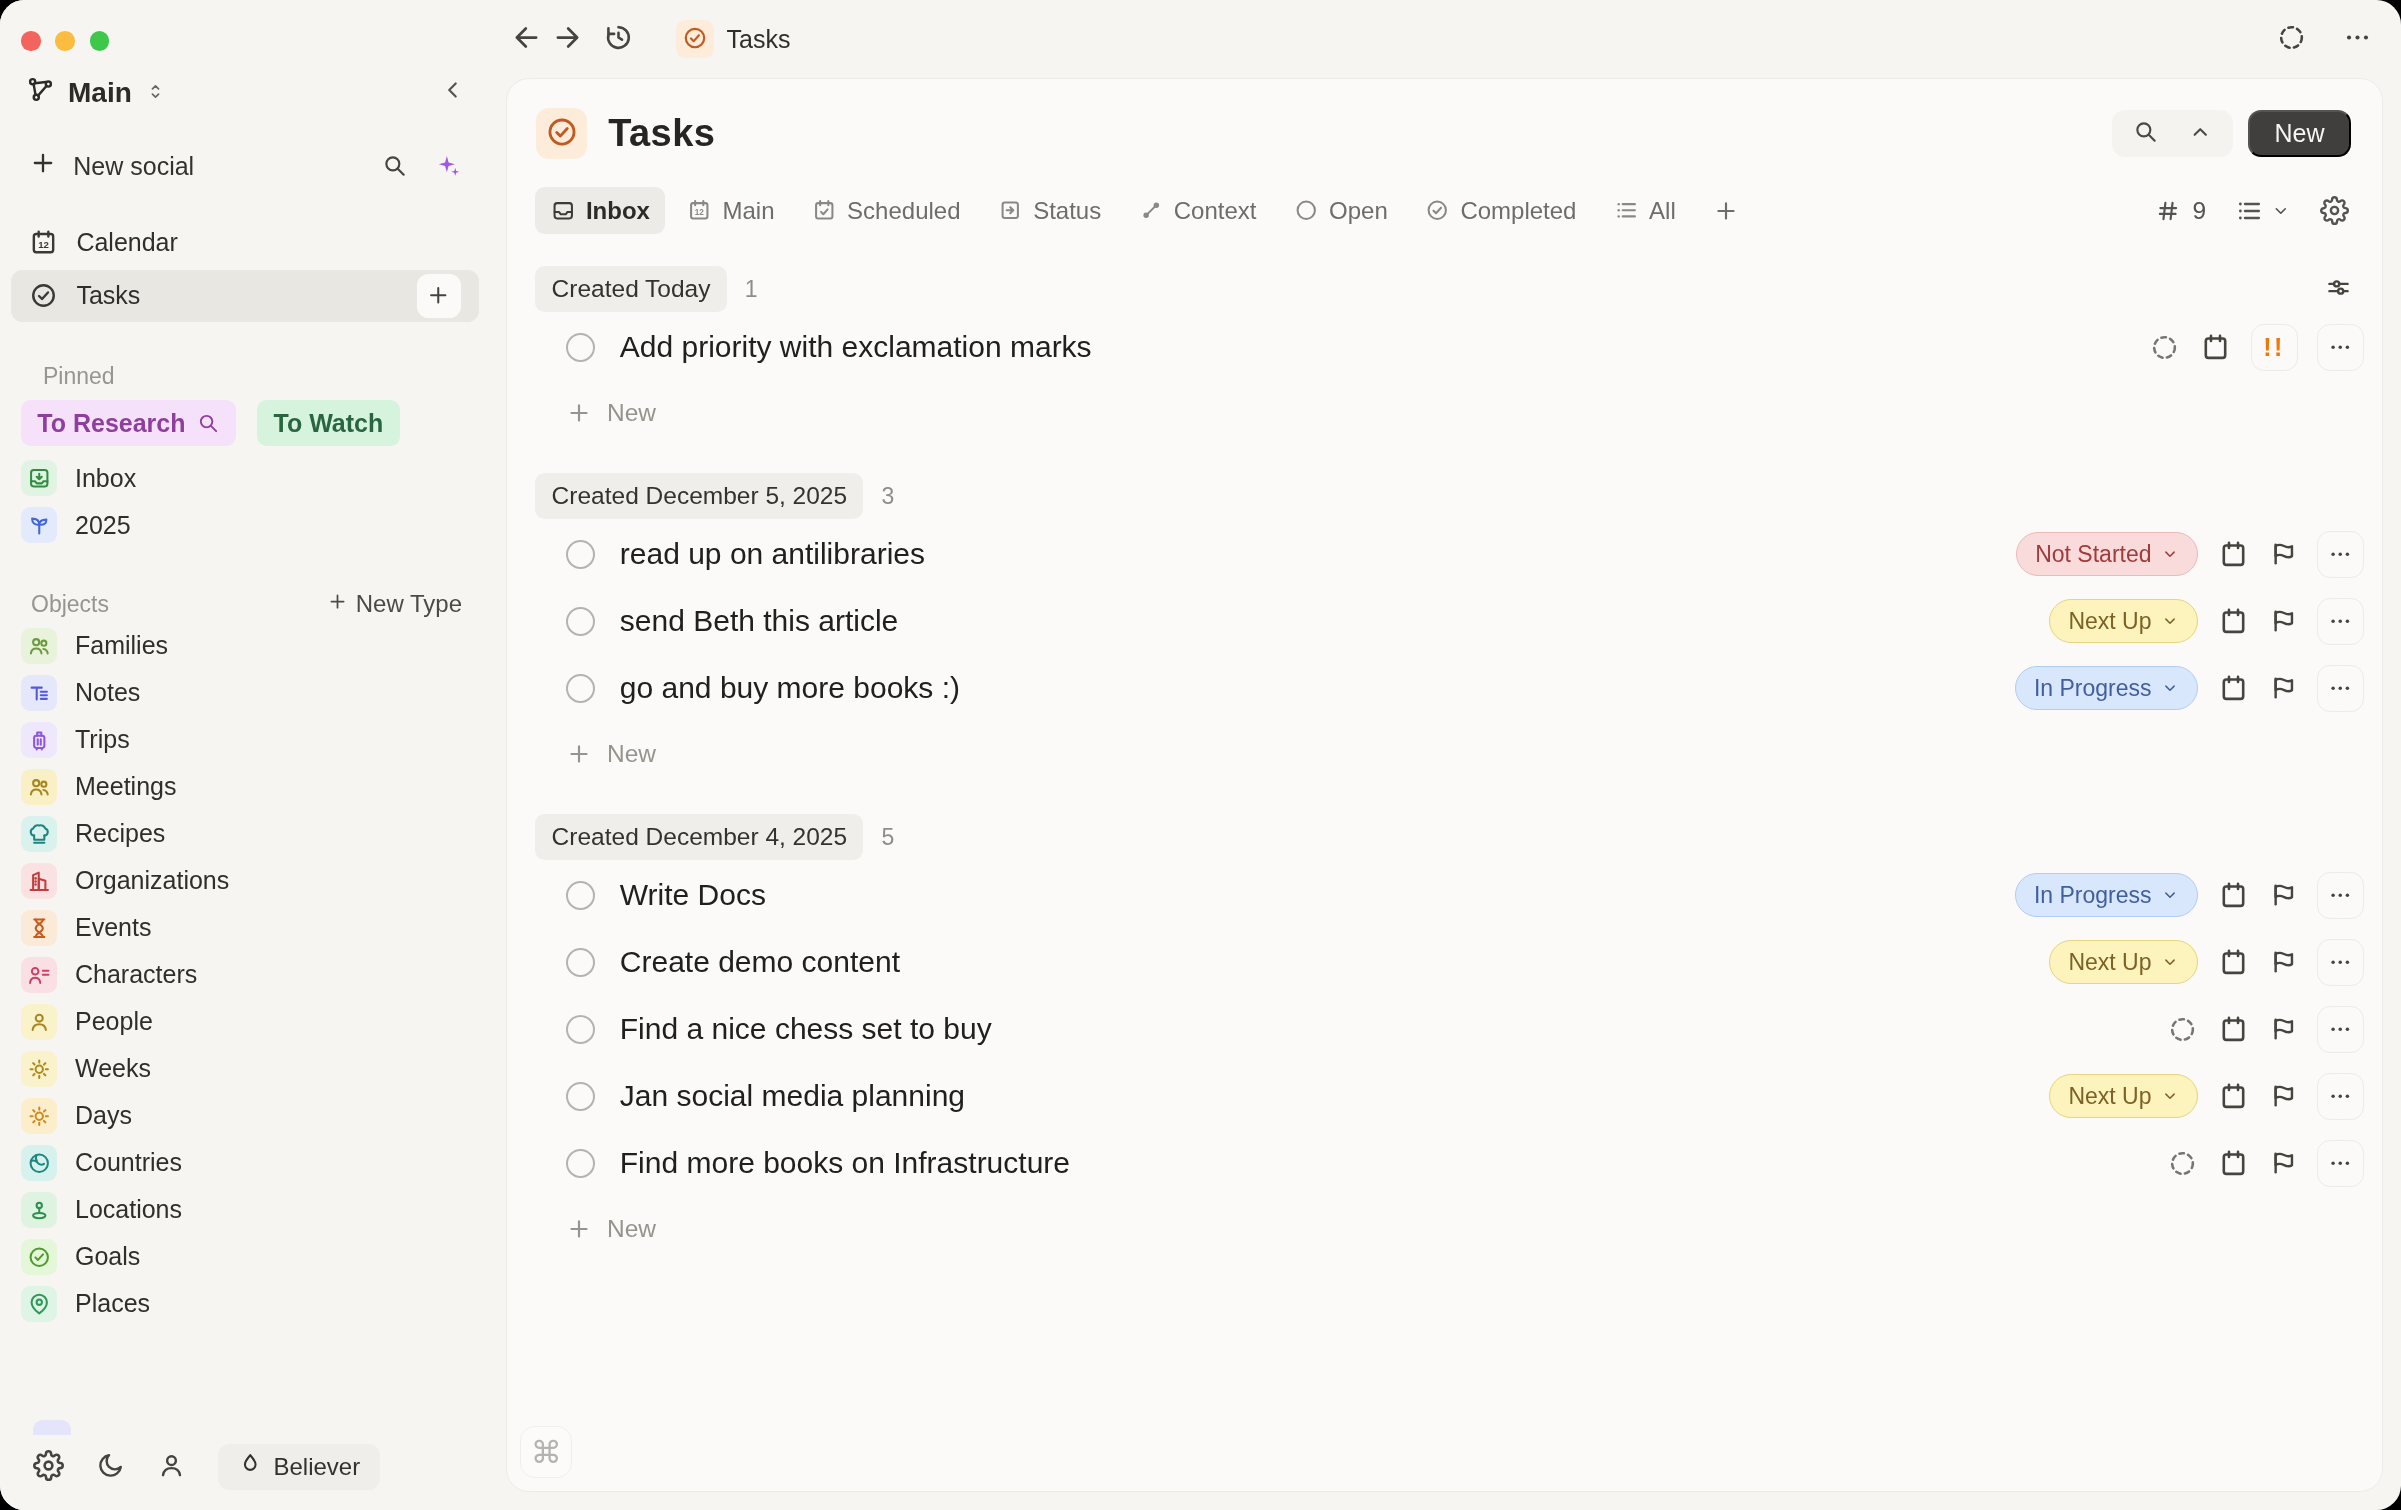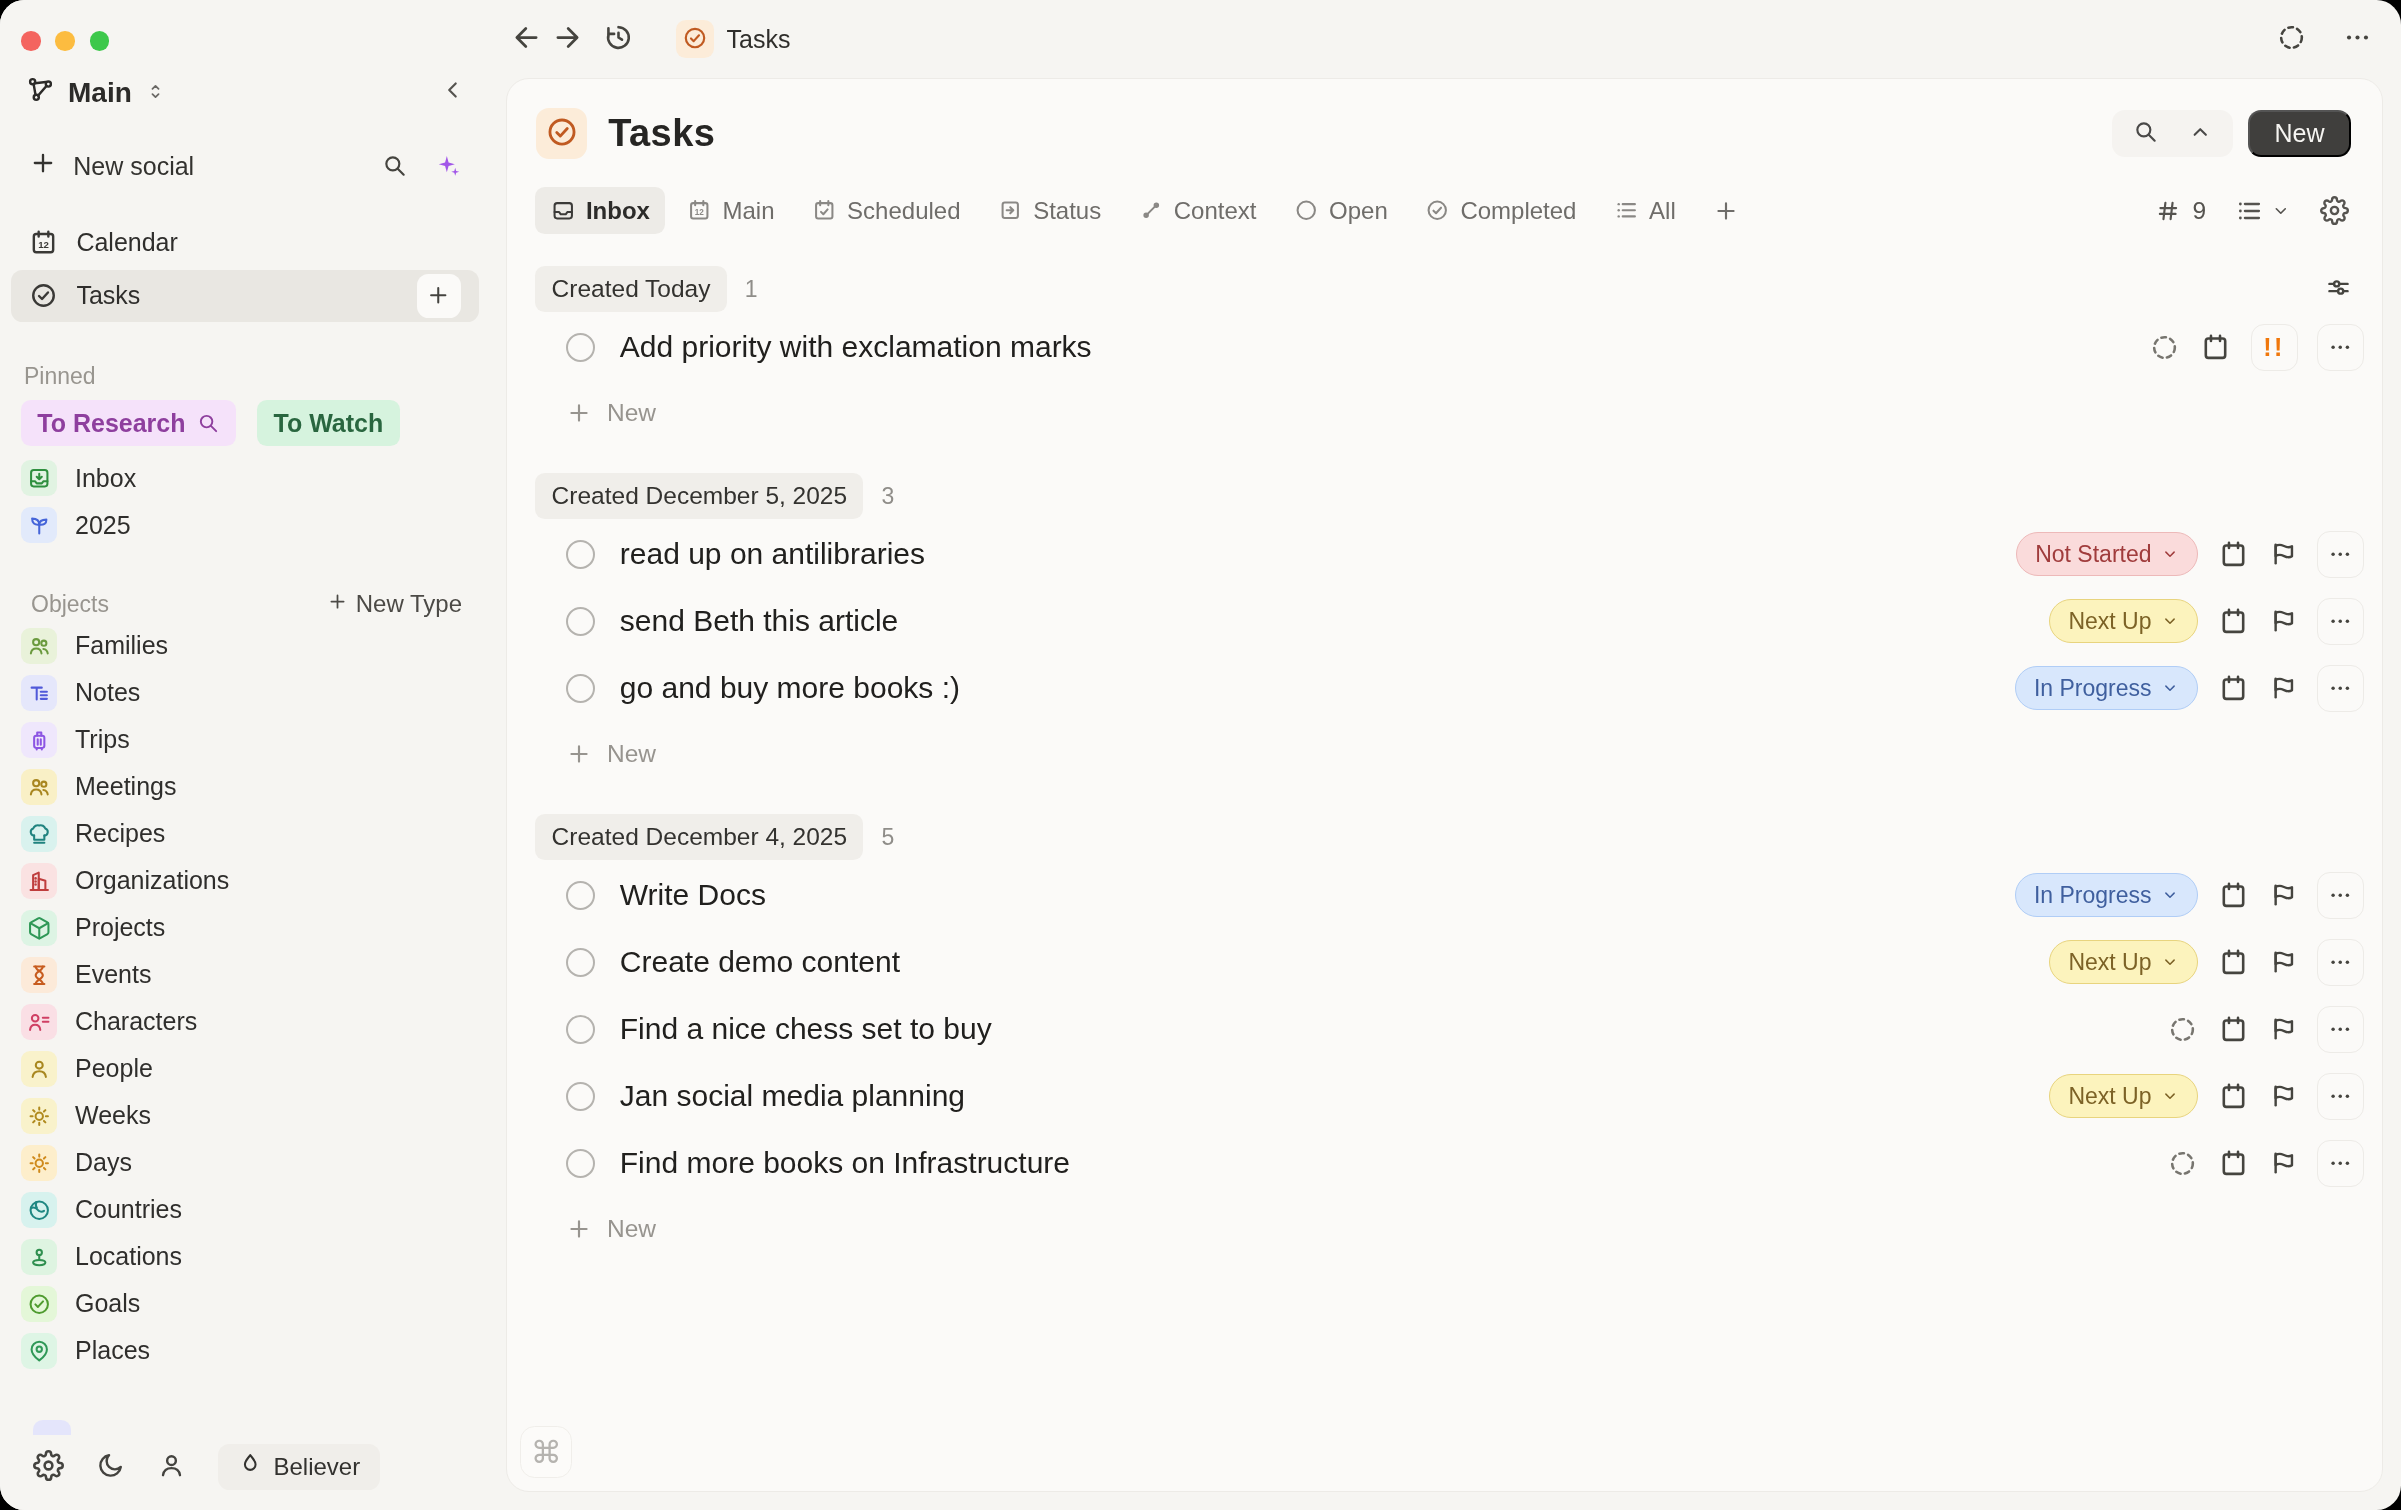--- a/index.html
+++ b/index.html
@@ -15,21 +15,21 @@
   .sidebar{width:490px;flex:none;display:flex;flex-direction:column;background:#f6f5f2;overflow:hidden}
   .traffic{display:flex;gap:14.7px;padding:31px 0 0 21px}
   .traffic span{width:19.6px;height:19.6px;border-radius:50%}
   .t-red{background:#f4645f}.t-yellow{background:#fcbc40}.t-green{background:#3dc84b}
   .ws-row{display:flex;align-items:center;gap:13px;padding:24.5px 24.5px 0 26px;font-size:28px;font-weight:700;color:#2c2b29}
   .newc-row{display:flex;align-items:center;gap:16.3px;padding:38px 28px 0 29px;font-size:25px;font-weight:500;color:#33322f}
   .snav{margin-top:33px;padding:0 11.4px}
   .srow{display:flex;align-items:center;gap:18px;height:52px;border-radius:11.4px;padding:0 18px;font-size:25px;color:#2f2e2c;margin-bottom:1.6px}
   .srow.selected{background:#e9e7e2}
   .plus-btn{margin-left:auto;width:44px;height:44px;background:#fbfaf8;border-radius:11.4px;display:flex;align-items:center;justify-content:center;color:#44433f}
-  .side-label{padding:0 24px;margin-top:38px;font-size:23px;color:#98958f;height:31px;display:flex;align-items:center}
+  .side-label{padding:0 43px;margin-top:38px;font-size:23px;color:#98958f;height:31px;display:flex;align-items:center}
   .side-label-row{display:flex;align-items:center;justify-content:space-between;padding:0 28px 0 31px;margin-top:39px;height:33px}
   .newtype{display:flex;align-items:center;gap:8.2px;font-size:24px;color:#4c4a46}
   .pin-pill{display:inline-flex;align-items:center;gap:11.4px;height:46px;border-radius:9.8px;padding:0 16.3px;
             font-size:25px;font-weight:600;margin:8.2px 0 0 21px;align-self:flex-start}
   .pin-wrap{display:flex;flex-direction:row;align-items:center}
   .pin-item,.obj-row{display:flex;align-items:center;gap:18px;height:47px;padding:0 21px;font-size:25px;color:#2f2e2c}
   .chip{width:36px;height:36px;border-radius:9px;display:flex;align-items:center;justify-content:center;flex:none}
   .objects{margin-top:1.6px;overflow:hidden;flex:1}
   .partial{height:14.7px;margin:0 0 0 33px;width:38px;border-radius:9.8px 9.8px 0 0;background:#e4e5fb}
   .side-footer{display:flex;align-items:center;gap:32px;padding:9.8px 0 19.6px 33px;color:#44433f}
@@ -287,31 +287,20 @@
                 <path d="M3.5 20.5h17"></path>
                 <path d="M6 20.5V6l5.5-2.5v17"></path>
                 <path d="M11.5 20.5v-11l6.5 2v9"></path>
                 <path d="M8.4 9.2h.01M8.4 12.2h.01M8.4 15.2h.01" stroke-width="2.6"></path>
               </svg>
             </span>
           </span>
           <span>Organizations</span>
         </div>
         <div class="obj-row">
-          <span class="chip" style="background: rgb(221, 244, 228);">
-            <span class="icn" style="height: 24.5px; width: 24.5px; color: rgb(47, 152, 87);">
-              <svg viewBox="0 0 24 24" fill="none" stroke="currentColor" stroke-width="2" stroke-linecap="round" stroke-linejoin="round">
-                <path d="M21 16V8a2 2 0 0 0-1-1.73l-7-4a2 2 0 0 0-2 0l-7 4A2 2 0 0 0 3 8v8a2 2 0 0 0 1 1.73l7 4a2 2 0 0 0 2 0l7-4A2 2 0 0 0 21 16z"></path>
-                <path d="M3.3 7l8.7 5 8.7-5M12 22V12"></path>
-              </svg>
-            </span>
-          </span>
-          <span>Projects</span>
-        </div>
-        <div class="obj-row">
           <span class="chip" style="background: rgb(252, 234, 217);">
             <span class="icn" style="height: 24.5px; width: 24.5px; color: rgb(199, 92, 31);">
               <svg viewBox="0 0 24 24" fill="none" stroke="currentColor" stroke-width="2" stroke-linecap="round" stroke-linejoin="round">
                 <path d="M7 3.5h10M7 20.5h10"></path>
                 <path d="M8.5 3.5c0 4.5 7 4.5 7 8.5s-7 4-7 8.5"></path>
                 <path d="M15.5 3.5c0 4.5-7 4.5-7 8.5s7 4 7 8.5"></path>
               </svg>
             </span>
           </span>
           <span>Events</span>

